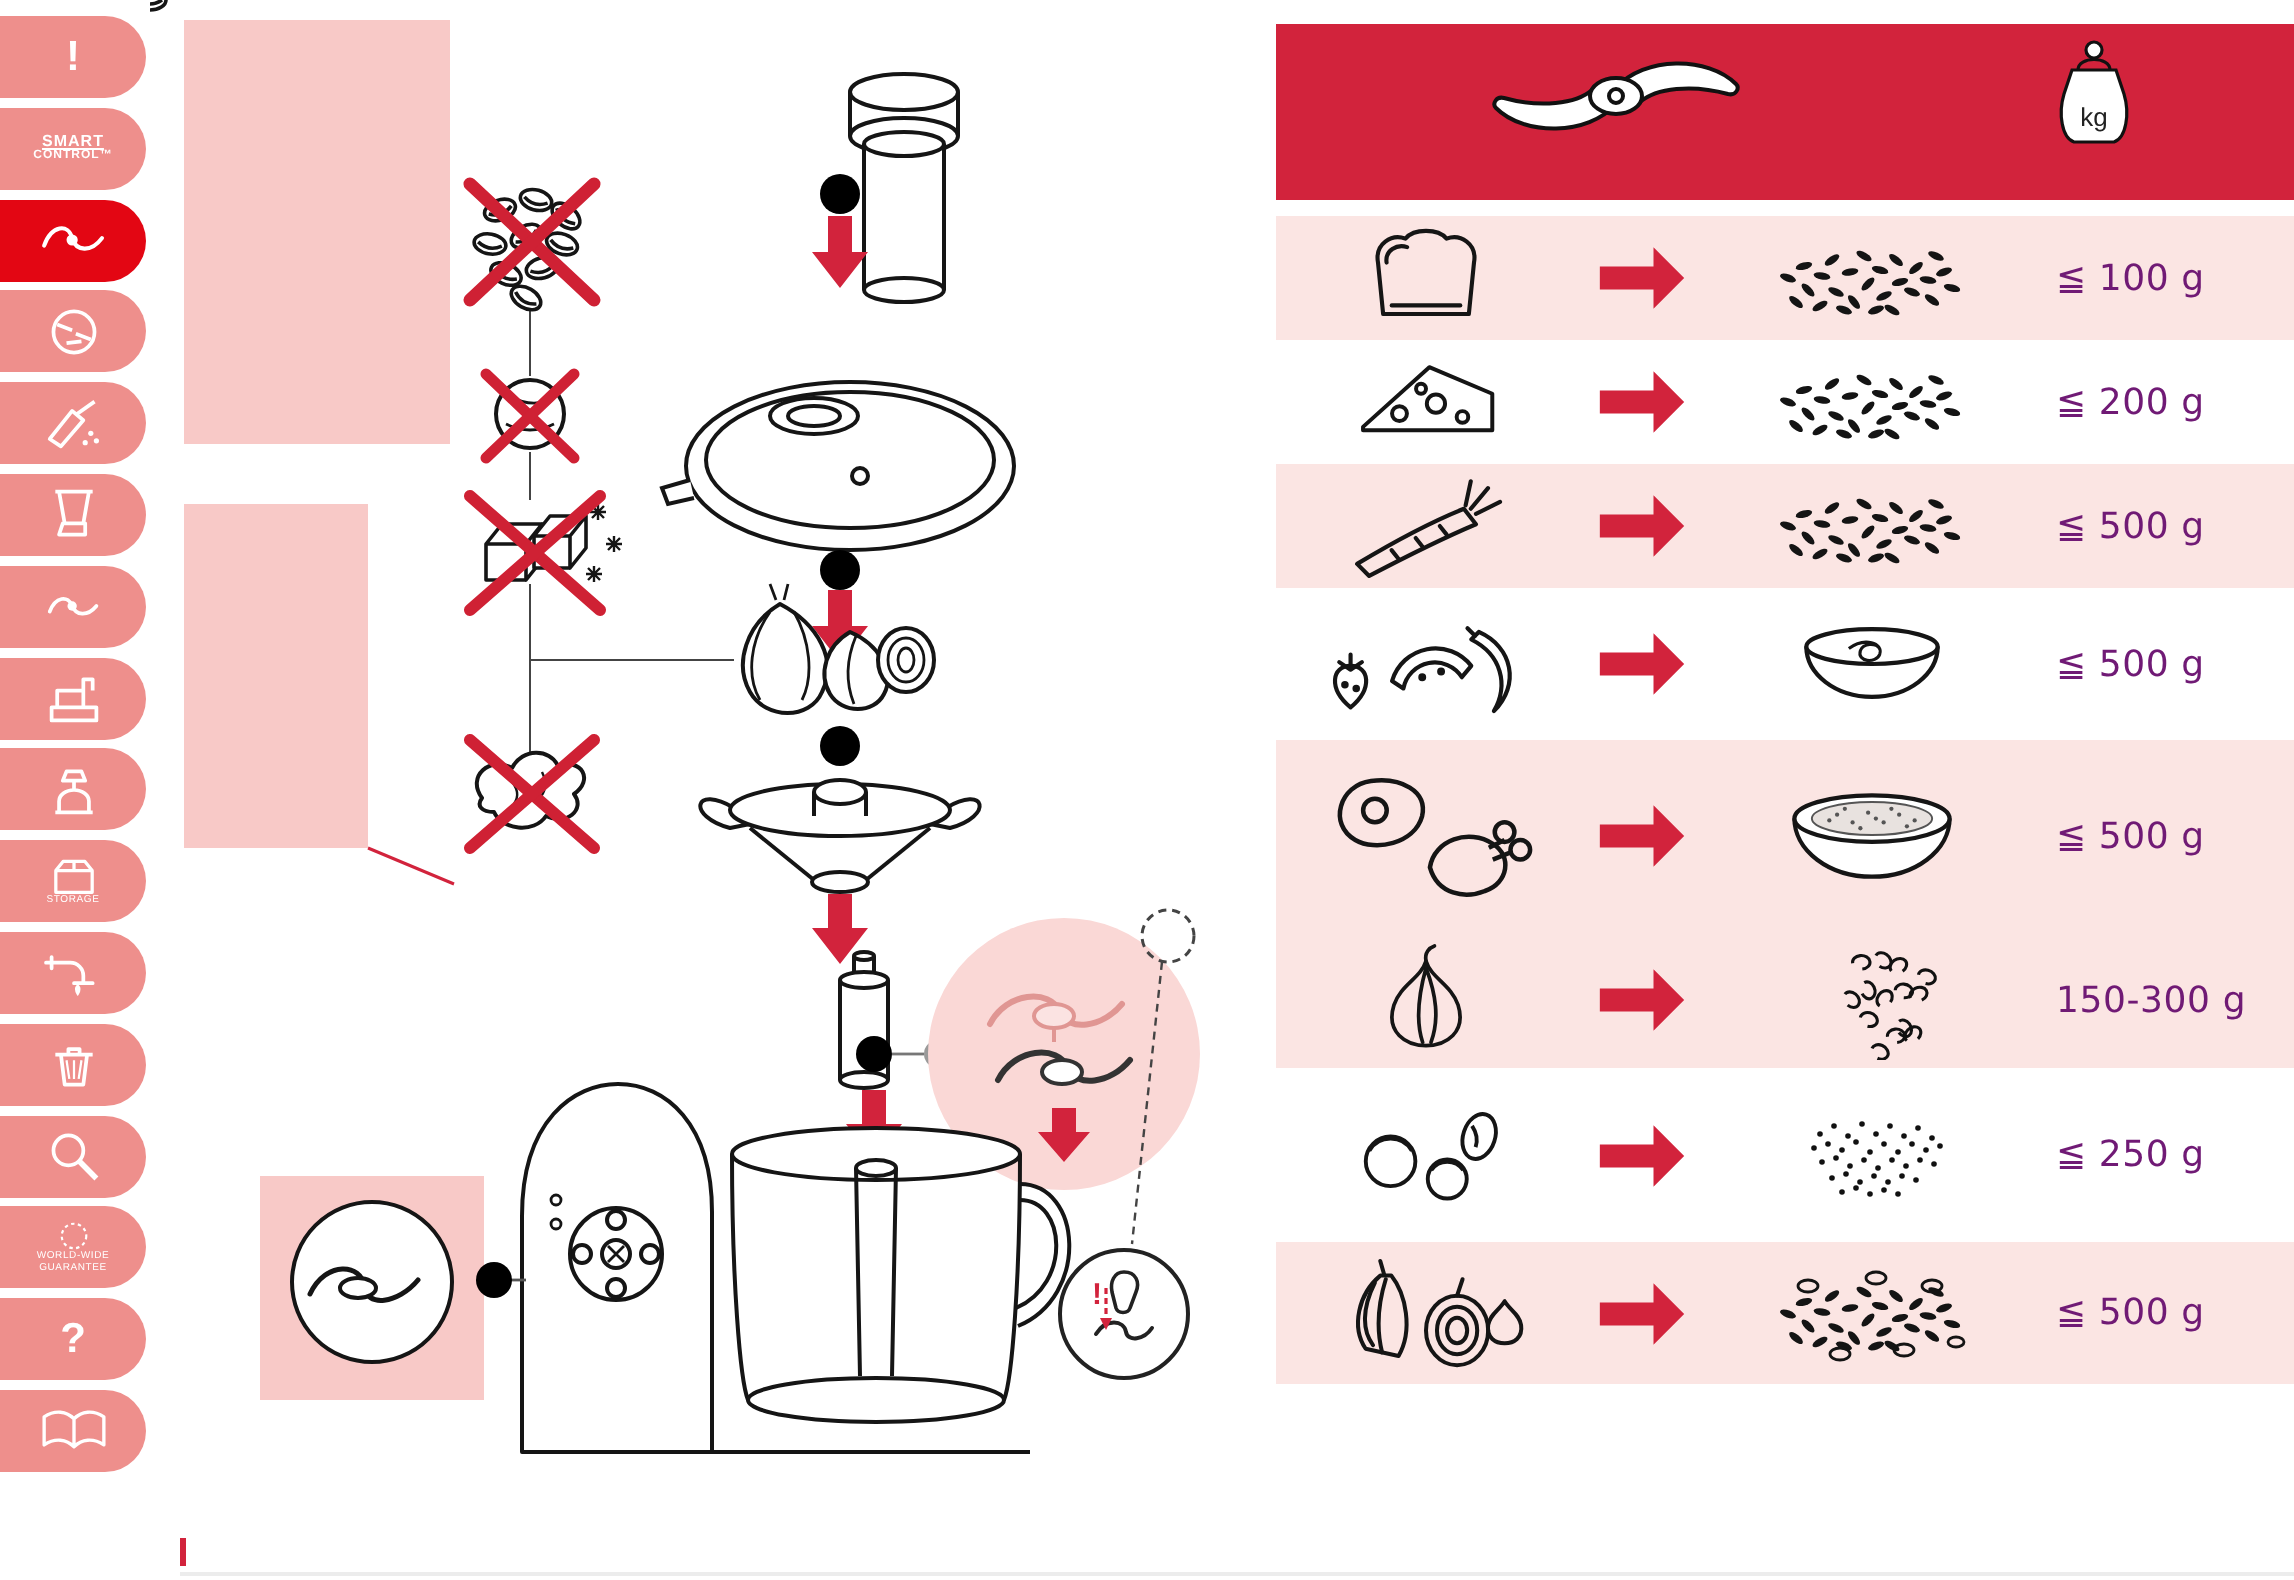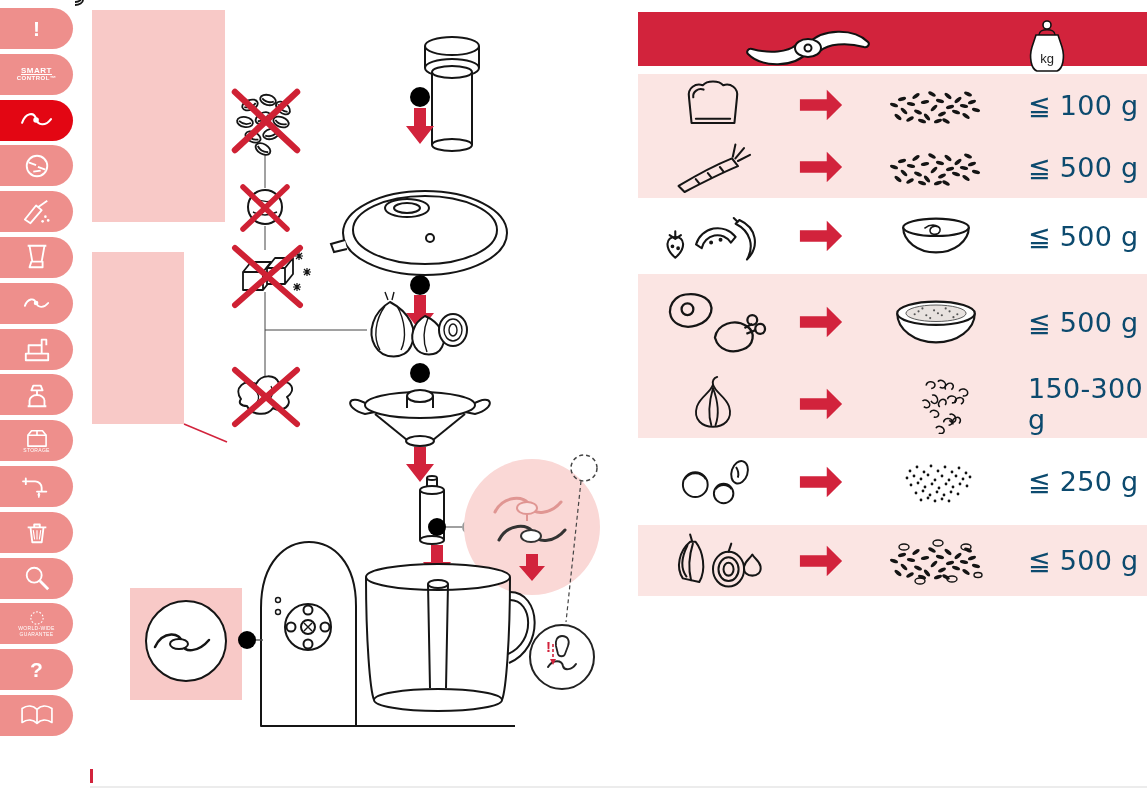--- a/index.html
+++ b/index.html
@@ -17,31 +17,31 @@
   .sb{height:41px;background:var(--sidebar-pink);border-radius:0 21px 21px 0;
       display:flex;flex-direction:column;align-items:center;justify-content:center;color:#fff;overflow:hidden;}
   .sb.active{background:var(--active-red);}
   .sb .glyph{font-size:21px;font-weight:bold;line-height:1;}
   .sb .micro1{font-size:8px;font-weight:bold;letter-spacing:.5px;line-height:1.1;text-decoration:underline;}
   .sb .micro2{font-size:6px;font-weight:bold;letter-spacing:.5px;line-height:1.1;}
   .sb .micro3{font-size:5px;letter-spacing:.3px;line-height:1.1;}
   .sb svg{display:block;}
   
   .qtable{position:absolute;left:638px;top:12px;width:509px;}
-  .thead{height:54px;background:var(--accent-red);position:relative;margin-bottom:8px;}
+  .thead{height:88px;background:var(--accent-red);position:relative;margin-bottom:8px;}
   .thead .blade-pos{position:absolute;left:100px;top:8px;}
   .thead .weight-pos{position:absolute;left:388px;top:7px;}
   .trow{display:flex;align-items:center;}
   .trow.pink{background:var(--row-pink);}
   .cell{display:flex;align-items:center;justify-content:center;}
   .c-food{flex:0 0 150px;}
   .c-arrow{flex:0 0 66px;}
   .c-result{flex:0 0 164px;}
   .c-amount{flex:1;justify-content:flex-start;padding-left:10px;
-    font-family:"DejaVu Sans","Liberation Sans",sans-serif;font-size:27px;color:#0c4a6e;letter-spacing:.3px;}
+    font-family:"DejaVu Sans","Liberation Sans",sans-serif;font-size:18px;color:#701a75;letter-spacing:.3px;}
   
   .diagram{position:absolute;left:75px;top:0;}
   
   .page-tick{position:absolute;left:90px;top:769px;width:3px;height:14px;background:var(--accent-red);}
   .bottom-rule{position:absolute;left:90px;right:0;top:786px;height:2px;background:#ececec;}
 </style>
 </head>
 <body>
 
 <svg style="position:absolute;width:0;height:0" aria-hidden="true">
@@ -627,20 +627,38 @@
         </svg>
       </span>
     <span class="cell c-result">
         <svg width="112" height="48" viewBox="0 0 112 48">
           <use href="#sym-chopped"></use>
         </svg>
       </span>
     <span class="cell c-amount">≦ 100 g</span>
   </div>
 
+  <div class="trow" style="height:62px">
+    <span class="cell c-food">
+        <svg width="92" height="58" viewBox="0 0 100 70">
+          <use href="#sym-cheese"></use>
+        </svg>
+      </span>
+    <span class="cell c-arrow">
+        <svg width="46" height="40" viewBox="0 0 48 40">
+          <use href="#sym-arrow"></use>
+        </svg>
+      </span>
+    <span class="cell c-result">
+        <svg width="112" height="48" viewBox="0 0 112 48">
+          <use href="#sym-chopped"></use>
+        </svg>
+      </span>
+    <span class="cell c-amount">≦ 200 g</span>
+  </div>
 
   <div class="trow pink" style="height:62px">
     <span class="cell c-food">
         <svg width="96" height="62" viewBox="0 0 100 72">
           <use href="#sym-carrot"></use>
         </svg>
       </span>
     <span class="cell c-arrow">
         <svg width="46" height="40" viewBox="0 0 48 40">
           <use href="#sym-arrow"></use>

